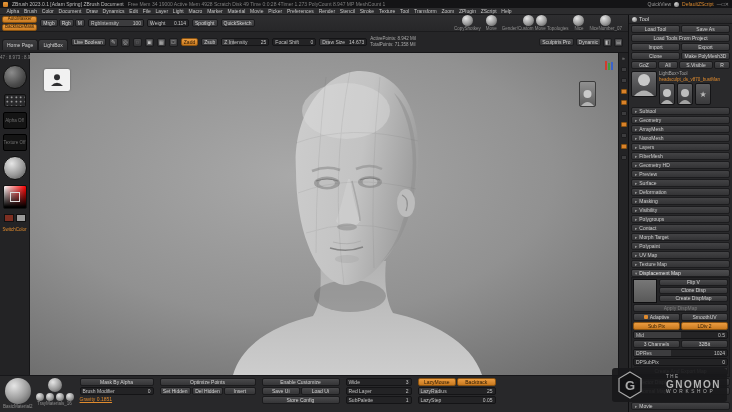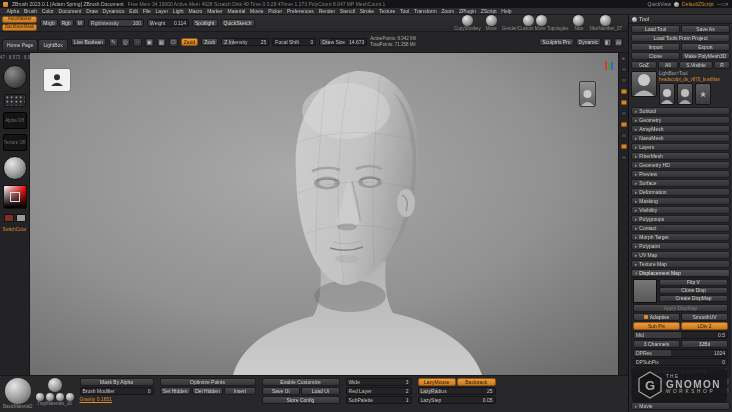--- a/index.html
+++ b/index.html
@@ -133,21 +133,21 @@
   .bottombar { position:absolute; left:0; top:375px; width:628px; height:37px; background:#28282a;
     border-top:1px solid #17171a; display:flex; gap:6px; padding:2px 3px; align-items:flex-start; }
   .bgroup { display:flex; flex-direction:column; gap:1px; }
   .mat-group { flex-direction:row; gap:3px; align-items:flex-start; }
   .mat-col { display:flex; flex-direction:column; align-items:center; gap:1px; }
   .mini-balls { display:flex; gap:2px; }
 
   
   .gnomon { position:absolute; right:5px; top:368px; display:flex; align-items:center; gap:4px;
     background:rgba(24,24,26,0.92); padding:3px 6px; border-radius:3px; z-index:5; }
-  .gtxt { display:flex; flex-direction:column; line-height:1; color:#b3b3b3; }
+  .gtxt { display:flex; flex-direction:column; line-height:1; color:#b3b3b3;margin-left:20px; }
   .g1 { font-size:4.5px; letter-spacing:1.5px; }
   .g2 { font-size:10px; font-weight:bold; letter-spacing:1.5px; }
   .g3 { font-size:4.8px; letter-spacing:2.6px; }
 </style>
 </head>
 <body>
 
 <div class="app">
 
   <div class="titlebar">

